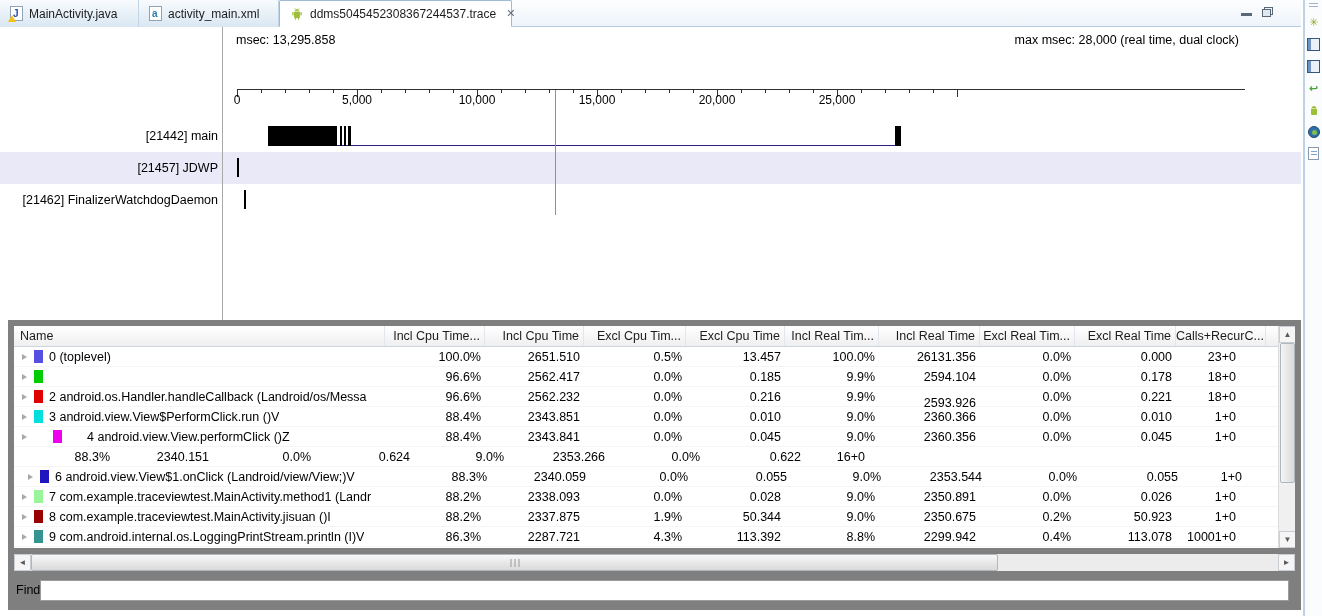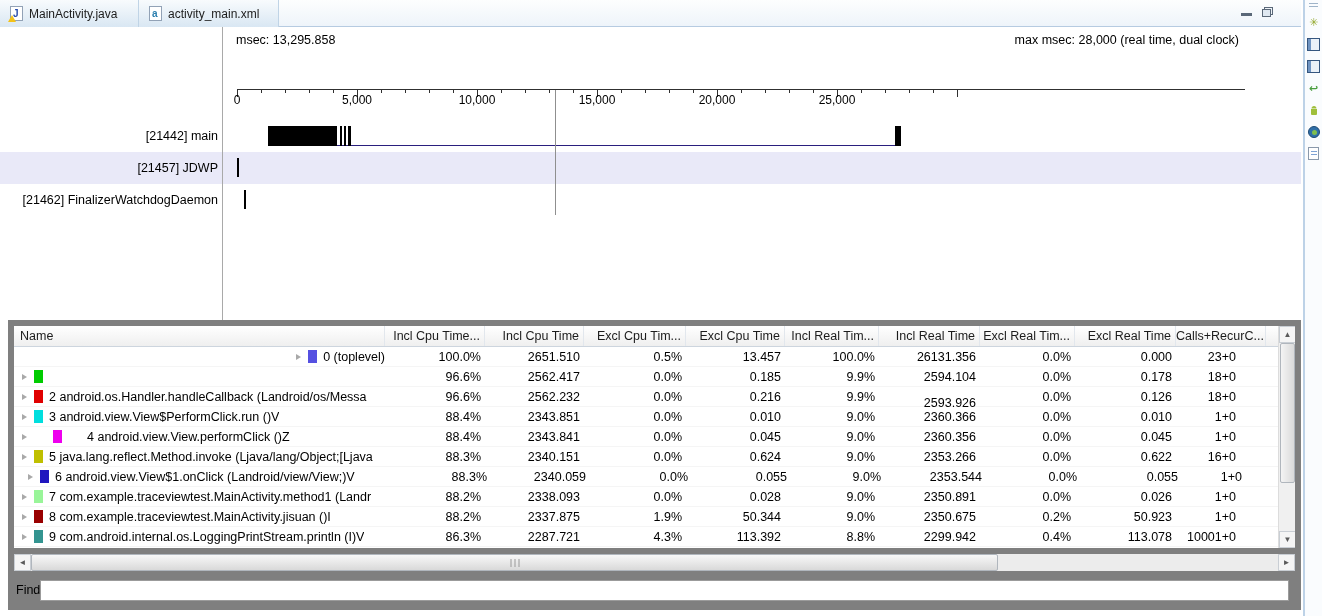--- a/index.html
+++ b/index.html
@@ -116,20 +116,38 @@
       <span class="letter">J</span>
       <span class="warn"></span>
     </span>
     <span>MainActivity.java</span>
   </div>
   <div class="tab inactive" style="left:139px;width:140px;">
     <span class="fileicon">
       <span class="letter" style="color:#2a7fae">a</span>
     </span>
     <span>activity_main.xml</span>
+  </div>
+  <div class="tab active" style="left:279px;width:233px;">
+    <svg class="droid" viewBox="0 0 14 14">
+      <g fill="#9fbf3b">
+        <path d="M4 5h6v5a1 1 0 0 1-1 1H5a1 1 0 0 1-1-1z"></path>
+        <path d="M4.5 4.5c0-1.4 1.1-2.5 2.5-2.5s2.5 1.1 2.5 2.5z"></path>
+        <rect x="2.2" y="5" width="1.4" height="3.5" rx="0.7"></rect>
+        <rect x="10.4" y="5" width="1.4" height="3.5" rx="0.7"></rect>
+        <rect x="4.8" y="10.5" width="1.4" height="2.2" rx="0.7"></rect>
+        <rect x="7.8" y="10.5" width="1.4" height="2.2" rx="0.7"></rect>
+      </g>
+      <line x1="5.5" y1="2.3" x2="4.7" y2="1.2" stroke="#9fbf3b" stroke-width="0.8"></line>
+      <line x1="8.5" y1="2.3" x2="9.3" y2="1.2" stroke="#9fbf3b" stroke-width="0.8"></line>
+      <circle cx="6" cy="3.6" r="0.45" fill="#fff"></circle>
+        <circle cx="8" cy="3.6" r="0.45" fill="#fff"></circle>
+    </svg>
+    <span>ddms5045452308367244537.trace</span>
+    <span class="closex">✕</span>
   </div>
   <div class="winbtns">
     <div class="btn-min"></div>
     <div class="btn-restore"></div>
   </div>
 </div>
 
 <div class="rightbar">
   <div class="grip"></div>
   <div class="rb-icon rb-star">✳</div>
@@ -224,21 +242,21 @@
         <div class="th num" style="width: 102px;">Excl Cpu Tim...</div>
         <div class="th num" style="width: 99px;">Excl Cpu Time</div>
         <div class="th num" style="width: 94px;">Incl Real Tim...</div>
         <div class="th num" style="width: 101px;">Incl Real Time</div>
         <div class="th num" style="width: 95px;">Excl Real Tim...</div>
         <div class="th num" style="width: 101px;">Excl Real Time</div>
         <div class="th num" style="width: 90px; padding-right: 16px;">Calls+RecurC...</div>
       </div>
     <div id="tv-body">
         <div class="tv-row">
-          <div class="td namecell" style="width: 371px; justify-content: flex-end;">
+          <div class="td namecell" style="width: 371px;">
             <span class="twisty"></span>
             <span class="chip" style="background: rgb(85, 80, 225);"></span>
             <span style="overflow: hidden; white-space: nowrap;">0 (toplevel)</span>
           </div>
           <div class="td num" style="width: 100px;">100.0%</div>
           <div class="td num" style="width: 99px;">2651.510</div>
           <div class="td num" style="width: 102px;">0.5%</div>
           <div class="td num" style="width: 99px;">13.457</div>
           <div class="td num" style="width: 94px;">100.0%</div>
           <div class="td num" style="width: 101px;">26131.356</div>
@@ -267,21 +285,21 @@
             <span class="chip" style="background: rgb(224, 0, 0);"></span>
             <span style="overflow: hidden; white-space: nowrap;">2 android.os.Handler.handleCallback (Landroid/os/Messa</span>
           </div>
           <div class="td num" style="width: 100px;">96.6%</div>
           <div class="td num" style="width: 99px;">2562.232</div>
           <div class="td num" style="width: 102px;">0.0%</div>
           <div class="td num" style="width: 99px;">0.216</div>
           <div class="td num" style="width: 94px;">9.9%</div>
           <div class="td num" style="width: 101px; margin-top: 12px;">2593.926</div>
           <div class="td num" style="width: 95px;">0.0%</div>
-          <div class="td num" style="width: 101px;">0.126</div>
+          <div class="td num" style="width: 101px;">0.221</div>
           <div class="td num" style="width: 90px; padding-right: 30px;">18+0</div>
         </div>
         <div class="tv-row">
           <div class="td namecell" style="width: 371px;">
             <span class="twisty"></span>
             <span class="chip" style="background: rgb(0, 222, 222);"></span>
             <span style="overflow: hidden; white-space: nowrap;">3 android.view.View$PerformClick.run ()V</span>
           </div>
           <div class="td num" style="width: 100px;">88.4%</div>
           <div class="td num" style="width: 99px;">2343.851</div>
@@ -303,25 +321,20 @@
           <div class="td num" style="width: 99px;">2343.841</div>
           <div class="td num" style="width: 102px;">0.0%</div>
           <div class="td num" style="width: 99px;">0.045</div>
           <div class="td num" style="width: 94px;">9.0%</div>
           <div class="td num" style="width: 101px;">2360.356</div>
           <div class="td num" style="width: 95px;">0.0%</div>
           <div class="td num" style="width: 101px;">0.045</div>
           <div class="td num" style="width: 90px; padding-right: 30px;">1+0</div>
         </div>
         <div class="tv-row">
-          <div class="td namecell" style="width: 371px;">
-            <span class="twisty"></span>
-            <span class="chip" style="background: rgb(191, 191, 0);"></span>
-            <span style="overflow: hidden; white-space: nowrap;">5 java.lang.reflect.Method.invoke (Ljava/lang/Object;[Ljava</span>
-          </div>
           <div class="td num" style="width: 100px;">88.3%</div>
           <div class="td num" style="width: 99px;">2340.151</div>
           <div class="td num" style="width: 102px;">0.0%</div>
           <div class="td num" style="width: 99px;">0.624</div>
           <div class="td num" style="width: 94px;">9.0%</div>
           <div class="td num" style="width: 101px;">2353.266</div>
           <div class="td num" style="width: 95px;">0.0%</div>
           <div class="td num" style="width: 101px;">0.622</div>
           <div class="td num" style="width: 90px; padding-right: 30px;">16+0</div>
         </div>

